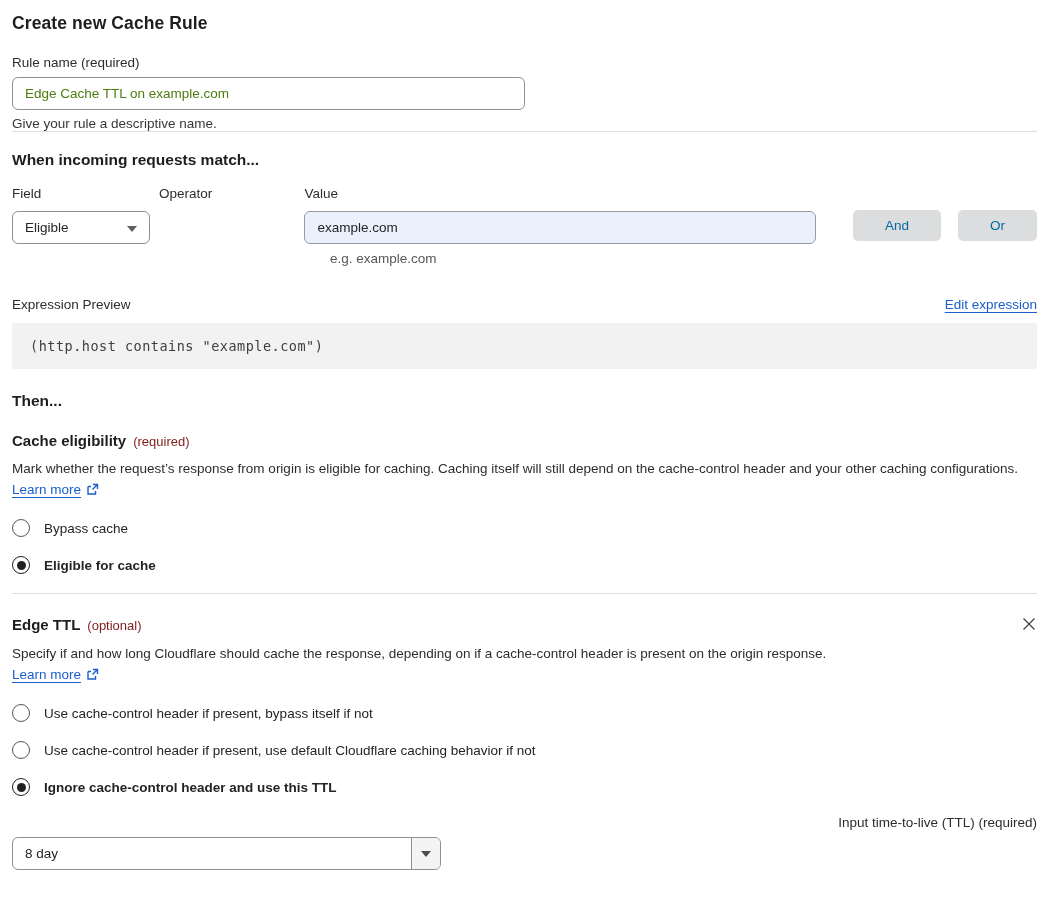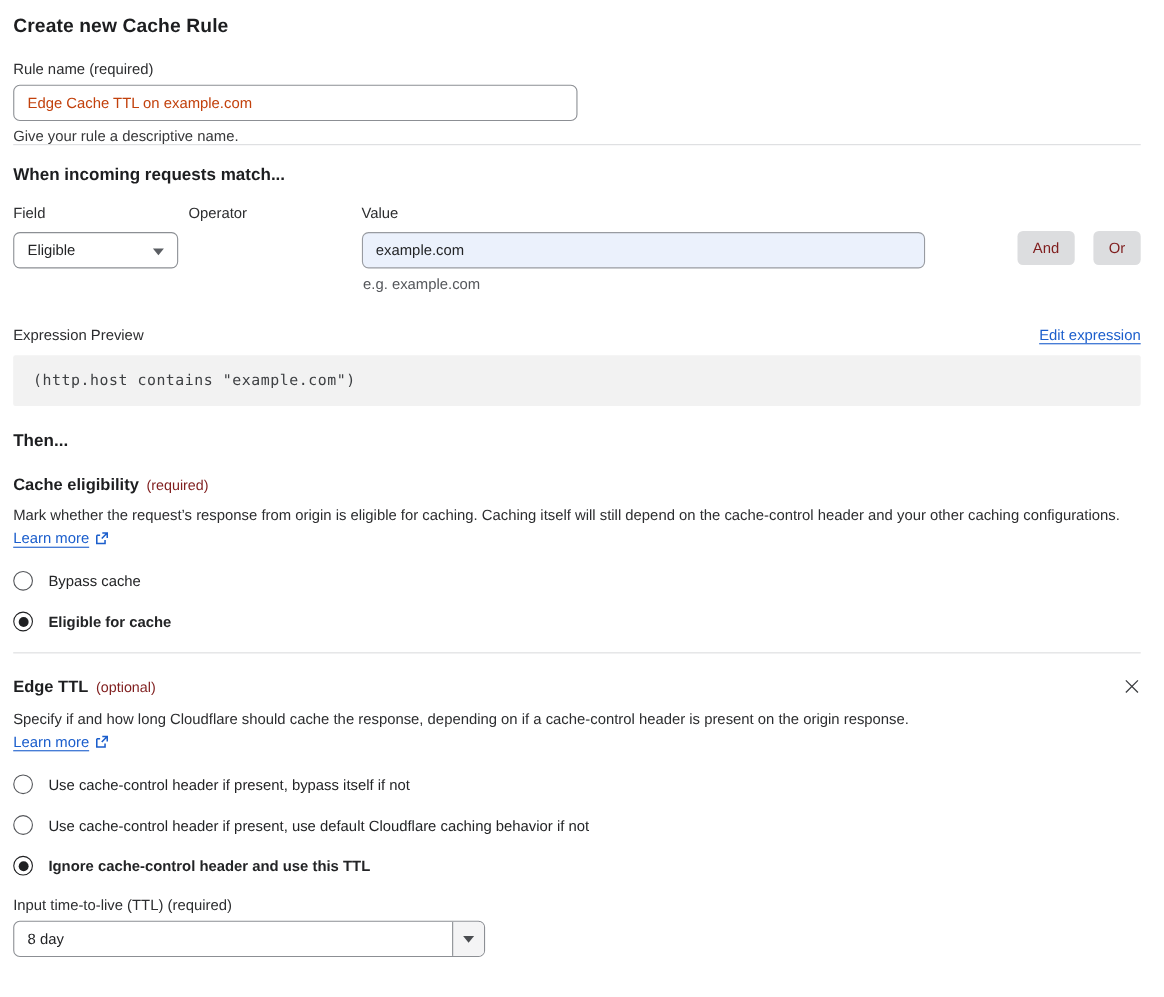--- a/index.html
+++ b/index.html
@@ -30,21 +30,21 @@
   .rule-name-block { margin-top: 21px; }
   .text-input {
     display: block;
     width: 513px;
     height: 33px;
     border: 1px solid #8c8f94;
     border-radius: 6px;
     padding: 0 12px;
     font-family: "Liberation Sans", sans-serif;
     font-size: 13.5px;
-    color: #c2410c;
+    color: #4d7c0f;
     background: #ffffff;
     outline: none;
   }
   .help-text {
     font-size: 13.5px;
     color: #37383a;
     margin-top: 6px;
   }
   hr.divider {
     border: none;
@@ -111,24 +111,24 @@
   .connector-buttons {
     display: flex;
     margin-left: 15px;
     padding-top: 24px;
   }
   .connector-btn {
     height: 31px;
     border: none;
     border-radius: 5px;
     background: #dcdddf;
-    color: #7f1d1d;
+    color: #0369a1;
     font-family: "Liberation Sans", sans-serif;
     font-size: 13.5px;
-    padding: 0 14px;
+    padding: 0 32px;
     cursor: pointer;
   }
   .btn-and { margin-right: 17px; }
   .value-help {
     font-size: 13.5px;
     color: #55575b;
     margin-top: 7px;
     margin-left: 318px;
   }
   .expression-row {
@@ -197,21 +197,21 @@
   .radio-label { font-size: 13.5px; color: #232426; }
   .radio-row.selected .radio-label { font-weight: 700; }
   .close-btn {
     background: none;
     border: none;
     cursor: pointer;
     padding: 0;
     line-height: 1;
     align-self: flex-start;
   }
-  .ttl-block { margin-top: 4px; }
+  .ttl-block { margin-top: 4px; text-align: right; }
   .ttl-select {
     display: flex;
     width: 429px;
     height: 33px;
     border: 1px solid #8c8f94;
     border-radius: 6px;
     overflow: hidden;
     background: #ffffff;
     cursor: pointer;
   }

